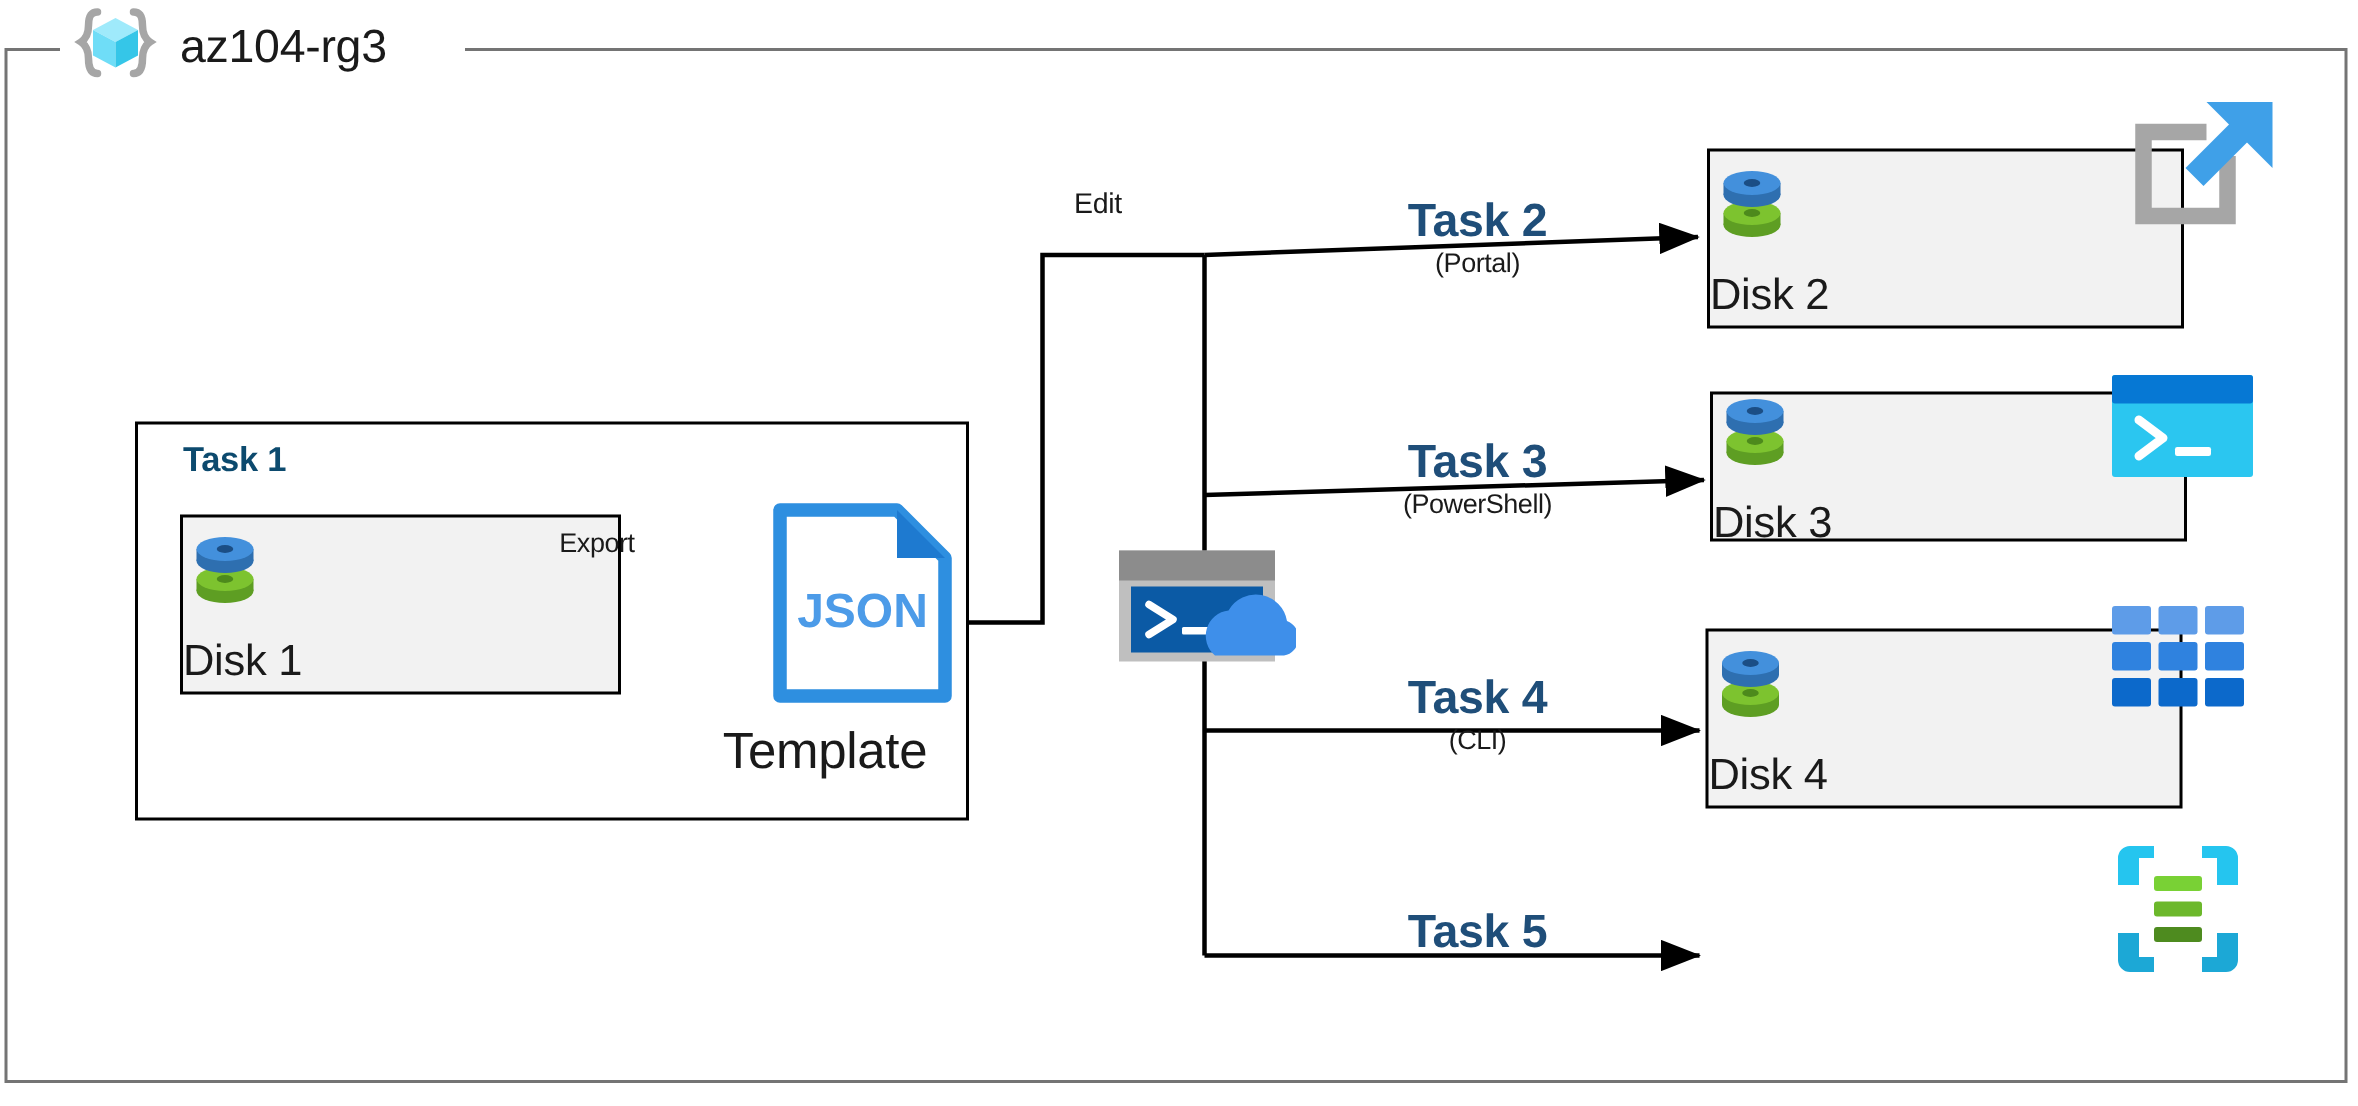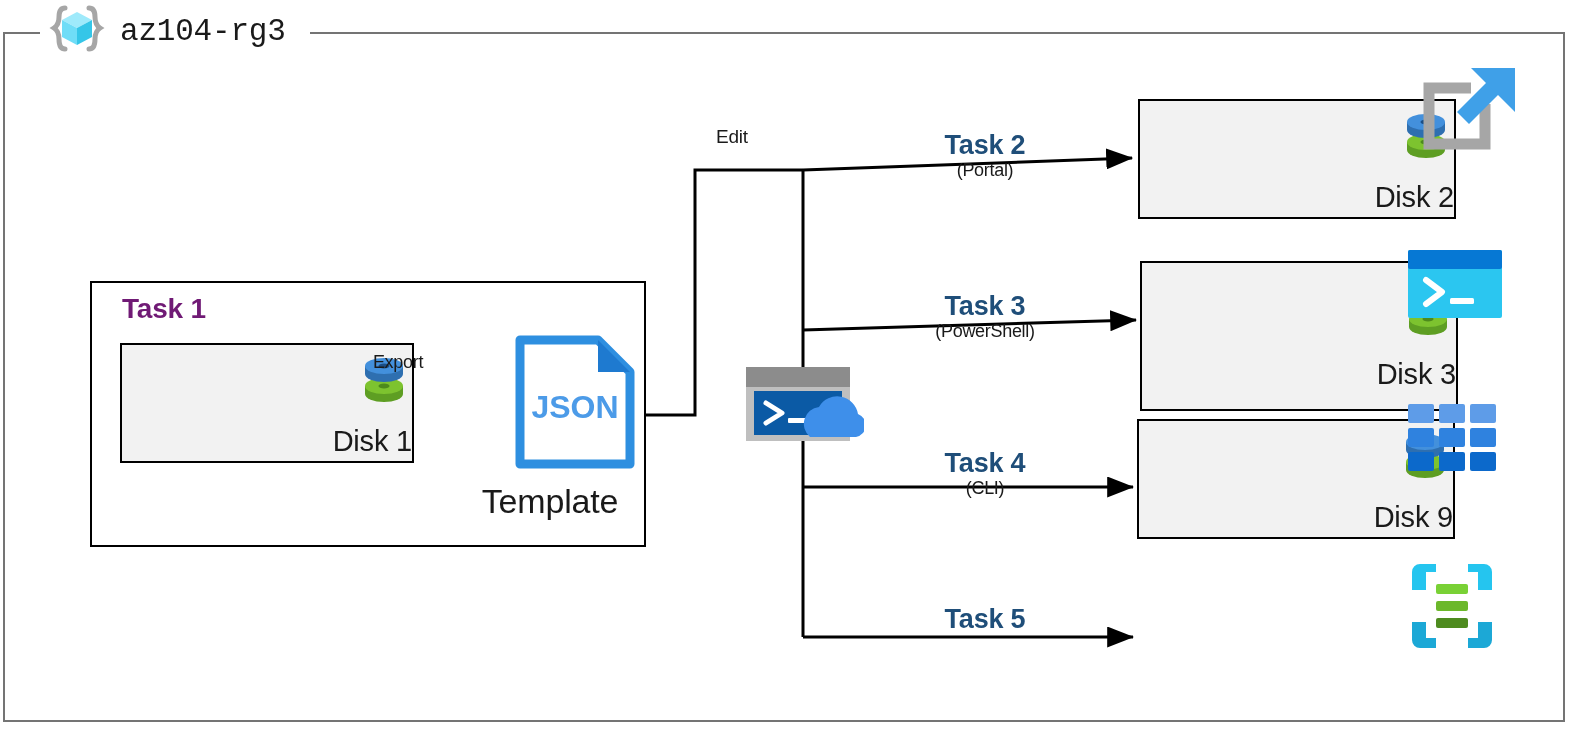--- a/index.html
+++ b/index.html
@@ -38,21 +38,20 @@
     background: #ffffff;
   }
   .rg-header {
     position: absolute;
     left: 48px;
     top: 2px;
     height: 58px;
     display: flex;
     align-items: center;
     gap: 14px;
-    font-family: Liberation Mono, monospace;
   }
   .rg-title {
     font-size: 31px;
     color: #1a1a1a;
     letter-spacing: -0.2px;
     white-space: nowrap;
   }
   
   .rg-icon { width: 58px; height: 52px; display: block; }
   
@@ -63,37 +62,37 @@
     width: 556px;
     height: 266px;
     border: 2px solid #000000;
     box-sizing: border-box;
     background: #ffffff;
   }
   .task1-label {
     position: absolute;
     left: 122px;
     top: 293px;
-    font-size: 28px;
+    font-size: 23px;
     font-weight: bold;
-    color: #701a75;
+    color: #0c4a6e;
     letter-spacing: -0.2px;
   }
   .disk-box {
     position: absolute;
     background: #F2F2F2;
     border: 2px solid #000000;
     box-sizing: border-box;
   }
   .disk-inner {
     position: absolute;
     left: 0; right: 0; top: 0; bottom: 0;
     display: flex;
     flex-direction: column;
-    align-items: flex-end;
+    align-items: flex-start;
     justify-content: center;
     gap: 20px;
     border-radius: 27px;
   }
   .disk-icon { width: 56px; height: 56px; display: block; }
   .disk-label {
     font-size: 29px;
     color: #1a1a1a;
     line-height: 1.05;
     letter-spacing: -0.2px;
@@ -125,21 +124,21 @@
     height: 737px;
     pointer-events: none;
   }
   
   .edge-label {
     position: absolute;
     text-align: center;
     white-space: nowrap;
   }
   .edge-title {
-    font-size: 27px;
+    font-size: 31px;
     font-weight: bold;
     color: #1F4E79;
     line-height: 1.12;
     letter-spacing: -0.2px;
   }
   .edge-sub {
     font-size: 18px;
     color: #1a1a1a;
     line-height: 1.12;
     letter-spacing: -0.3px;
@@ -295,21 +294,21 @@
     </div>
   </div>
   <span class="corner-icon" style="left:1407px; top:66px; width:112px; height:98px;">
     <svg viewBox="0 0 112 98">
       <path d="M64 22 H22 V78 H78 V38" fill="none" stroke="#A6A6A6" stroke-width="11" stroke-linejoin="miter"></path>
       <path d="M56 52 L96 12" stroke="#3FA0E8" stroke-width="17" stroke-linecap="butt"></path>
       <polygon points="108 2, 108 46, 64 2" fill="#3FA0E8"></polygon>
     </svg>
   </span>
 
-  <div class="disk-box" style="left:1140px; top:261px; width:318px; height:150px;">
+  <div class="disk-box" style="left:1140px; top:261px; width:318px; height:100px;">
     <div class="disk-inner">
       <span>
         <svg class="disk-icon" viewBox="0 0 56 56">
           <ellipse cx="28" cy="44" rx="19" ry="8" fill="#5E9E23"></ellipse>
           <rect x="9" y="36" width="38" height="8" fill="#5E9E23"></rect>
           <ellipse cx="28" cy="36" rx="19" ry="8" fill="#7DC32F"></ellipse>
           <ellipse cx="28" cy="36" rx="5.5" ry="2.6" fill="#4D8A1C"></ellipse>
           <ellipse cx="28" cy="24" rx="19" ry="8" fill="#2E6FB0"></ellipse>
           <rect x="9" y="16" width="38" height="8" fill="#2E6FB0"></rect>
           <ellipse cx="28" cy="16" rx="19" ry="8" fill="#4390DC"></ellipse>
@@ -335,21 +334,21 @@
           <ellipse cx="28" cy="44" rx="19" ry="8" fill="#5E9E23"></ellipse>
           <rect x="9" y="36" width="38" height="8" fill="#5E9E23"></rect>
           <ellipse cx="28" cy="36" rx="19" ry="8" fill="#7DC32F"></ellipse>
           <ellipse cx="28" cy="36" rx="5.5" ry="2.6" fill="#4D8A1C"></ellipse>
           <ellipse cx="28" cy="24" rx="19" ry="8" fill="#2E6FB0"></ellipse>
           <rect x="9" y="16" width="38" height="8" fill="#2E6FB0"></rect>
           <ellipse cx="28" cy="16" rx="19" ry="8" fill="#4390DC"></ellipse>
           <ellipse cx="28" cy="16" rx="5.5" ry="2.6" fill="#1B4E85"></ellipse>
         </svg>
       </span>
-      <span class="disk-label">Disk 9</span>
+      <span class="disk-label">Disk 4</span>
     </div>
   </div>
   <span class="corner-icon" style="left:1408px; top:404px; width:88px; height:68px;">
     <svg viewBox="0 0 88 68">
       <rect x="0" y="0" width="26" height="19" rx="2" fill="#5E9CE8"></rect>
       <rect x="31" y="0" width="26" height="19" rx="2" fill="#5E9CE8"></rect>
       <rect x="62" y="0" width="26" height="19" rx="2" fill="#5E9CE8"></rect>
       <rect x="0" y="24" width="26" height="19" rx="2" fill="#2F82DF"></rect>
       <rect x="31" y="24" width="26" height="19" rx="2" fill="#2F82DF"></rect>
       <rect x="62" y="24" width="26" height="19" rx="2" fill="#2F82DF"></rect>

